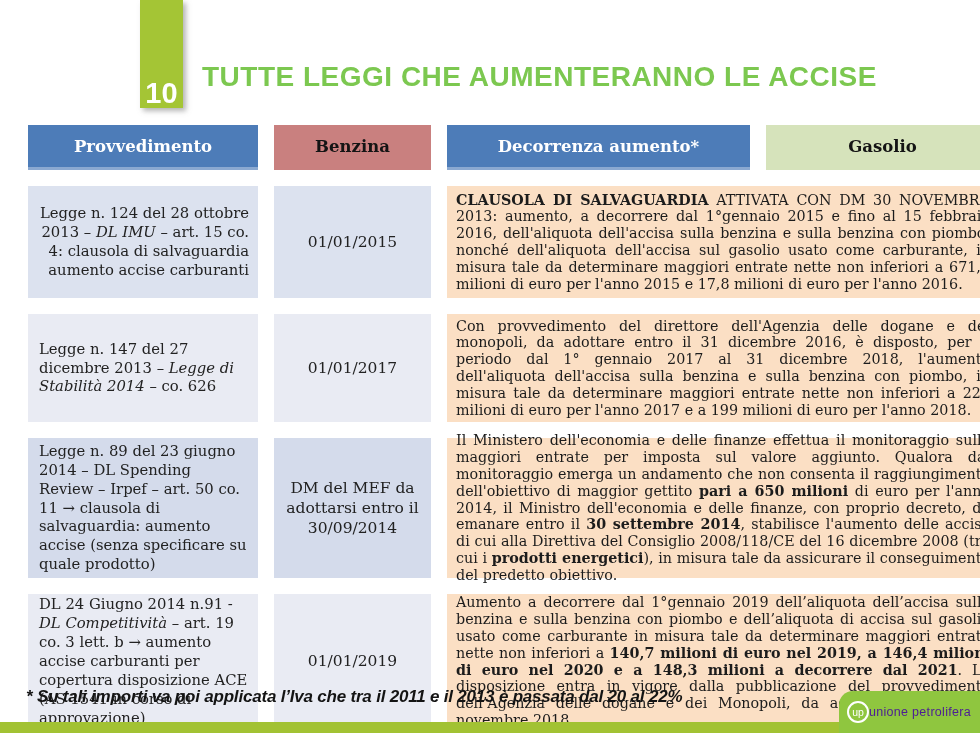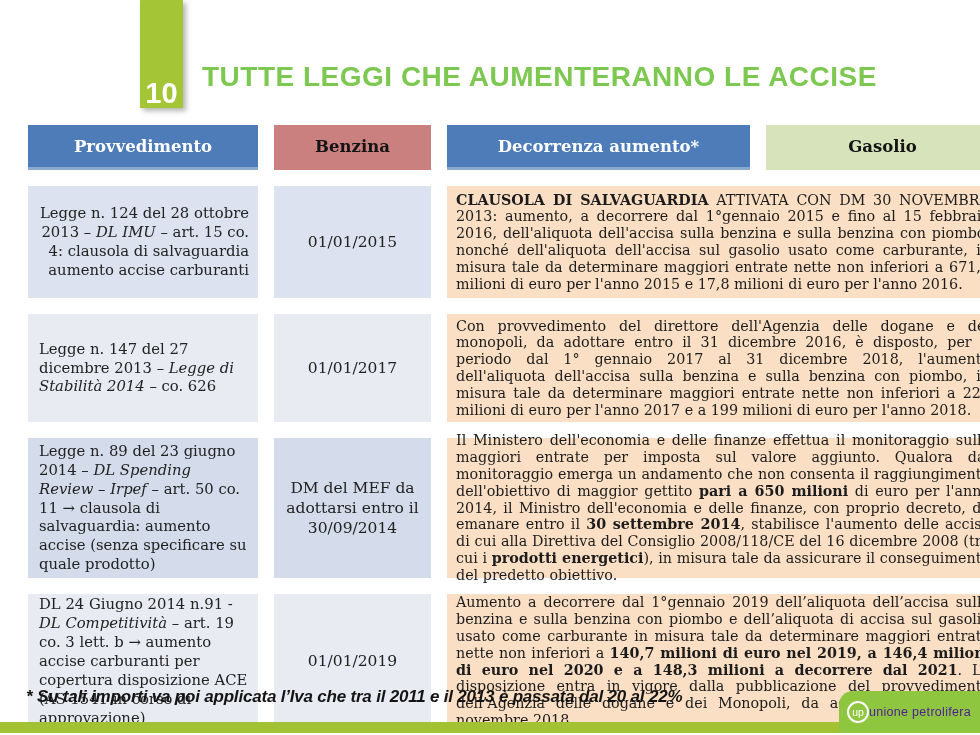--- a/index.html
+++ b/index.html
@@ -111,21 +111,21 @@
 
     <div class="cell-prov row-b">
       <div><span>Legge n. 147 del 27 dicembre 2013 – </span><span style="font-style: italic; text-align: center;">Legge di Stabilità 2014</span><span> – co. 626</span></div>
     </div>
     <div class="cell-date row-b">01/01/2017</div>
     <div class="cell-detail">
       <div><span>Con provvedimento del direttore dell'Agenzia delle dogane e dei monopoli, da adottare entro il 31 dicembre 2016, è disposto, per il periodo dal 1° gennaio 2017 al 31 dicembre 2018, l'aumento dell'aliquota dell'accisa sulla benzina e sulla benzina con piombo, in misura tale da determinare maggiori entrate nette non inferiori a 220 milioni di euro per l'anno 2017 e a 199 milioni di euro per l'anno 2018.</span></div>
     </div>
 
     <div class="cell-prov row-c">
-      <div><span>Legge n. 89 del 23 giugno 2014 – </span><span style="font-style: italic;">DL Spending Review – Irpef</span><span> – art. 50 co. 11 → clausola di salvaguardia: aumento accise (senza specificare su quale prodotto)</span></div>
+      <div><span>Legge n. 89 del 23 giugno 2014 – </span><span style="">DL Spending Review – Irpef</span><span> – art. 50 co. 11 → clausola di salvaguardia: aumento accise (senza specificare su quale prodotto)</span></div>
     </div>
     <div class="cell-date row-c">DM del MEF da adottarsi entro il 30/09/2014</div>
     <div class="cell-detail">
       <div><span>Il Ministero dell'economia e delle finanze effettua il monitoraggio sulle maggiori entrate per imposta sul valore aggiunto. Qualora dal monitoraggio emerga un andamento che non consenta il raggiungimento dell'obiettivo di maggior gettito </span><span style="font-weight: bold;">pari a 650 milioni</span><span> di euro per l'anno 2014, il Ministro dell'economia e delle finanze, con proprio decreto, da emanare entro il </span><span style="font-weight: bold;">30 settembre 2014</span><span>, stabilisce l'aumento delle accise di cui alla Direttiva del Consiglio 2008/118/CE del 16 dicembre 2008 (tra cui i </span><span style="font-weight: bold;">prodotti energetici</span><span>), in misura tale da assicurare il conseguimento del predetto obiettivo.</span></div>
     </div>
 
     <div class="cell-prov row-b">
       <div><span>DL 24 Giugno 2014 n.91 - </span><span style="font-style: italic;">DL Competitività</span><span> – art. 19 co. 3 lett. b → aumento accise carburanti per copertura disposizione ACE (AS 1541 in corso di approvazione)</span></div>
     </div>
     <div class="cell-date row-b">01/01/2019</div>

